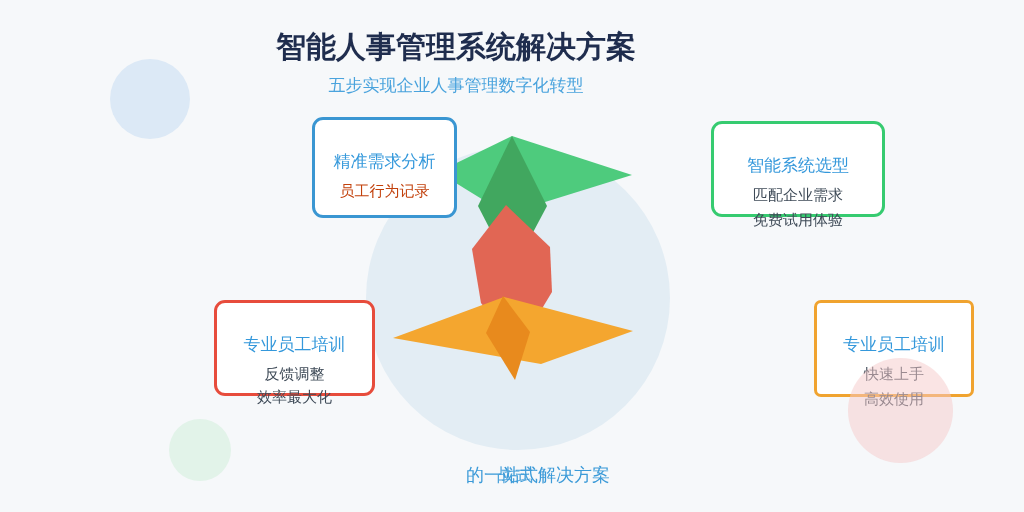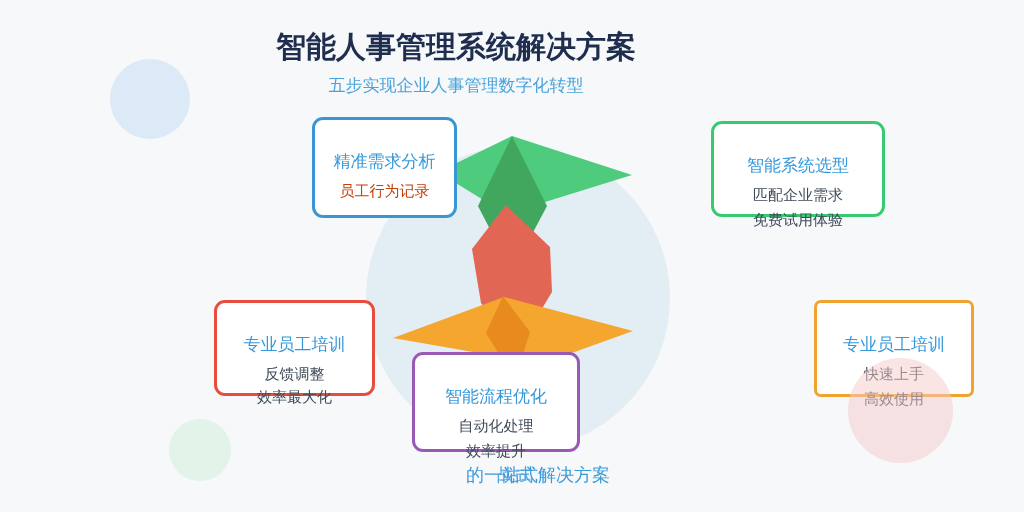--- a/index.html
+++ b/index.html
@@ -64,25 +64,20 @@
     <div class="card-line" style="color: rgb(62, 74, 87);">匹配企业需求</div>
     <div class="card-line" style="color: rgb(62, 74, 87);">免费试用体验</div>
   </div>
 
   <div class="card" id="card-improve" style="border-color: rgb(231, 76, 60);">
     <div class="card-title" style="color: rgb(52, 152, 219);">专业员工培训</div>
     <div class="card-line" style="color: rgb(62, 74, 87);">反馈调整</div>
     <div class="card-line" style="color: rgb(62, 74, 87); font-family: Liberation Mono, monospace;">效率最大化</div>
   </div>
 
-  <div class="card" id="card-process" style="border-color: rgb(155, 89, 182);">
-    <div class="card-title" style="color: rgb(52, 152, 219);">智能流程优化</div>
-    <div class="card-line" style="color: rgb(62, 74, 87);">自动化处理</div>
-    <div class="card-line" style="color: rgb(62, 74, 87);">效率提升</div>
-  </div>
 
   <div class="card" id="card-training" style="border-color: rgb(240, 163, 47);">
     <div class="card-title" style="color: rgb(52, 152, 219);">专业员工培训</div>
     <div class="card-line" style="color: rgb(62, 74, 87);">快速上手</div>
     <div class="card-line" style="color: rgb(62, 74, 87);">高效使用</div>
   </div>
 
   <div class="caption" id="caption-base" style="color: rgb(59, 154, 216);">的一站式解决方案</div>
   <div class="caption" id="caption-overlap" style="color: rgb(59, 154, 216);">战式</div>
 

